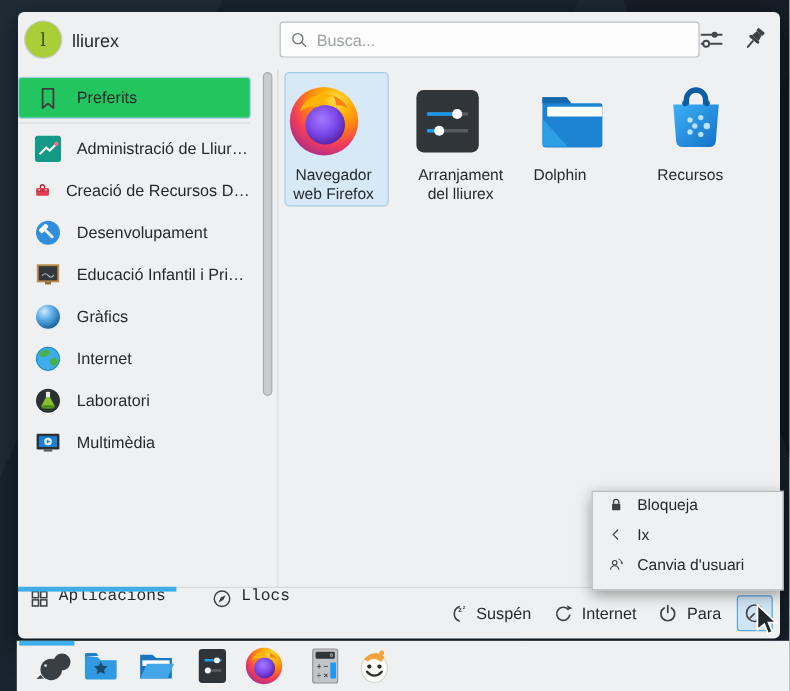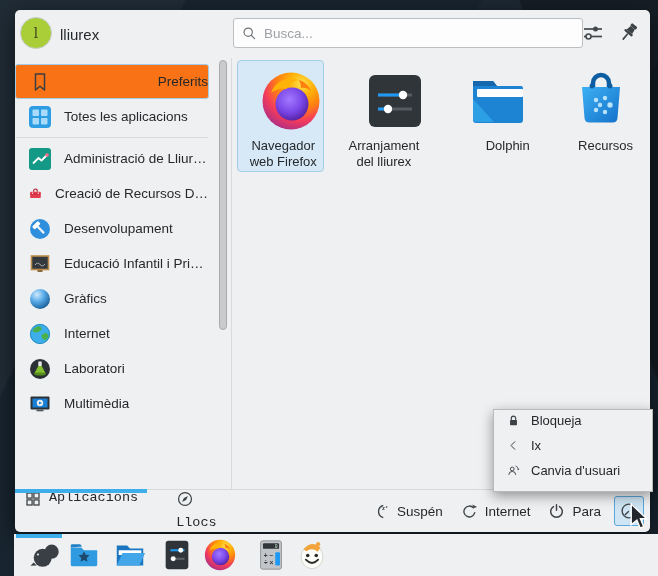--- a/index.html
+++ b/index.html
@@ -23,41 +23,41 @@
     padding:0 8px 0 30px;outline:none;font-family:"Liberation Sans",sans-serif;}
   .search::placeholder{color:#9da1a5;}
   .search-mag{position:absolute;left:226px;top:15px;width:16px;height:16px;pointer-events:none;}
   .hdr-icons{position:absolute;right:8px;top:11px;display:flex;gap:13px;}
   .hbtn{width:24px;height:24px;background:none;border:none;padding:0;cursor:pointer;}
   
   .lbody{position:absolute;left:0;top:48px;right:0;bottom:42px;}
   .sidebar{position:absolute;left:0;top:0;width:194px;padding-top:6px;}
   .srow{height:35px;display:flex;align-items:center;gap:13px;padding-left:13px;
     box-sizing:border-box;border:1px solid transparent;border-radius:3px;font-size:13.5px;}
-  .srow.sel{background:#f97316;border-color:#a3cce8;justify-content:space-between;}
+  .srow.sel{background:#22c55e;border-color:#a3cce8;}
   .ssep{border-top:1px solid #d8dadb;margin:3px 1px;}
   .slabel{white-space:nowrap;}
   .vscroll{position:absolute;left:204px;top:2px;width:8px;height:270px;background:#c9cbcd;
     border:1px solid #a9abad;border-radius:4px;box-sizing:border-box;}
   .vsep{position:absolute;left:216px;top:0;bottom:0;width:1px;background:#d8dadb;}
   .appgrid{position:absolute;left:222px;top:2px;right:0;display:flex;}
   .tile{width:100px;height:112px;margin-right:16px;border:1px solid transparent;border-radius:4px;
-    box-sizing:border-box;display:flex;flex-direction:column;align-items:flex-end;padding-top:8px;}
+    box-sizing:border-box;display:flex;flex-direction:column;align-items:flex-start;padding-top:8px;}
   .tile.sel{background:#d7e9f6;border-color:#a3cce8;}
   .tile .ic{width:64px;height:64px;}
   .tlabel{margin-top:5px;font-size:13px;line-height:16px;text-align:center;max-width:92px;}
   .tile.sel .tlabel{max-width:80px;}
   
   .lfooter{position:absolute;left:0;right:0;bottom:0;height:42px;border-top:1px solid #d6d8d9;
     display:flex;align-items:center;padding-right:6px;}
   .tab{position:relative;height:100%;display:flex;align-items:flex-start;gap:7px;padding:0 9px;
     font-size:13.5px;background:none;border:none;color:#26292c;font-family:Liberation Mono, monospace;}
   .tab .ind{display:none;}
   .tab.active .ind{display:block;position:absolute;left:0;right:0;top:-1px;height:4px;background:#3daee9;}
-  .tab+.tab{margin-left:20px;flex-direction:column;}
+  .tab+.tab{margin-left:20px;}
   .fspacer{flex:1;}
   .act{display:flex;align-items:center;gap:6px;margin-left:17px;font-size:13.5px;background:none;
     border:none;color:#26292c;font-family:inherit;padding:0;}
   .leave-btn{width:30px;height:30px;margin-left:13px;background:#cfe5f4;border:1px solid #5aa7dc;
     border-radius:3px;display:flex;align-items:center;justify-content:center;box-sizing:border-box;padding:0;}
   .ic{display:inline-flex;}
   .ic svg{width:100%;height:100%;display:block;}
   .srow .ic{width:22px;height:22px;}
   .hbtn .ic{width:24px;height:24px;}
   .tab .ic{width:18px;height:18px;}
@@ -120,34 +120,20 @@
     <div class="lbody">
       <nav class="sidebar" id="sidebar">
           <div class="srow sel">
             <span class="ic">
               <svg viewBox="0 0 22 22">
                 <path d="M6.5 3h9v16l-4.5-3.8L6.5 19z" fill="none" stroke="#3a3e42" stroke-width="1.5" stroke-linejoin="round"></path>
               </svg>
             </span>
             <span class="slabel">Preferits</span>
           </div>
-          <div class="srow">
-            <span class="ic">
-              <svg viewBox="0 0 22 22">
-                <rect width="22" height="22" rx="4" fill="#2f9de4"></rect>
-                <g fill="#a8dbf9">
-                  <rect x="3.5" y="3.5" width="6.5" height="6.5" rx="1"></rect>
-                  <rect x="12" y="3.5" width="6.5" height="6.5" rx="1"></rect>
-                  <rect x="3.5" y="12" width="6.5" height="6.5" rx="1"></rect>
-                  <rect x="12" y="12" width="6.5" height="6.5" rx="1"></rect>
-                </g>
-              </svg>
-            </span>
-            <span class="slabel">Totes les aplicacions</span>
-          </div>
           <div class="ssep"></div>
           <div class="srow">
             <span class="ic">
               <svg viewBox="0 0 22 22">
                 <rect width="22" height="22" rx="3" fill="#149987"></rect>
                 <path d="M4 15.5 L9.5 10l3 2.5L18 7" fill="none" stroke="#fff" stroke-width="1.8"></path>
                 <circle cx="18" cy="7" r="1.8" fill="#ff6e8a"></circle>
               </svg>
             </span>
             <span class="slabel">Administració de Lliur…</span>

